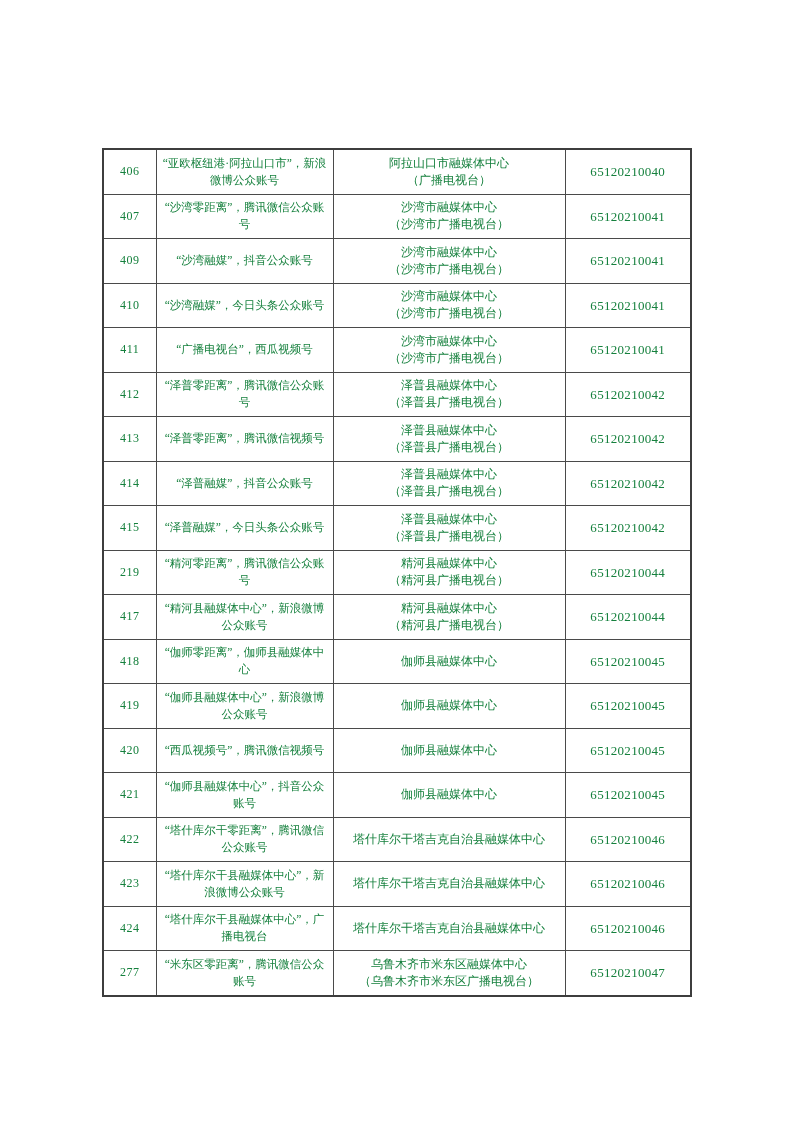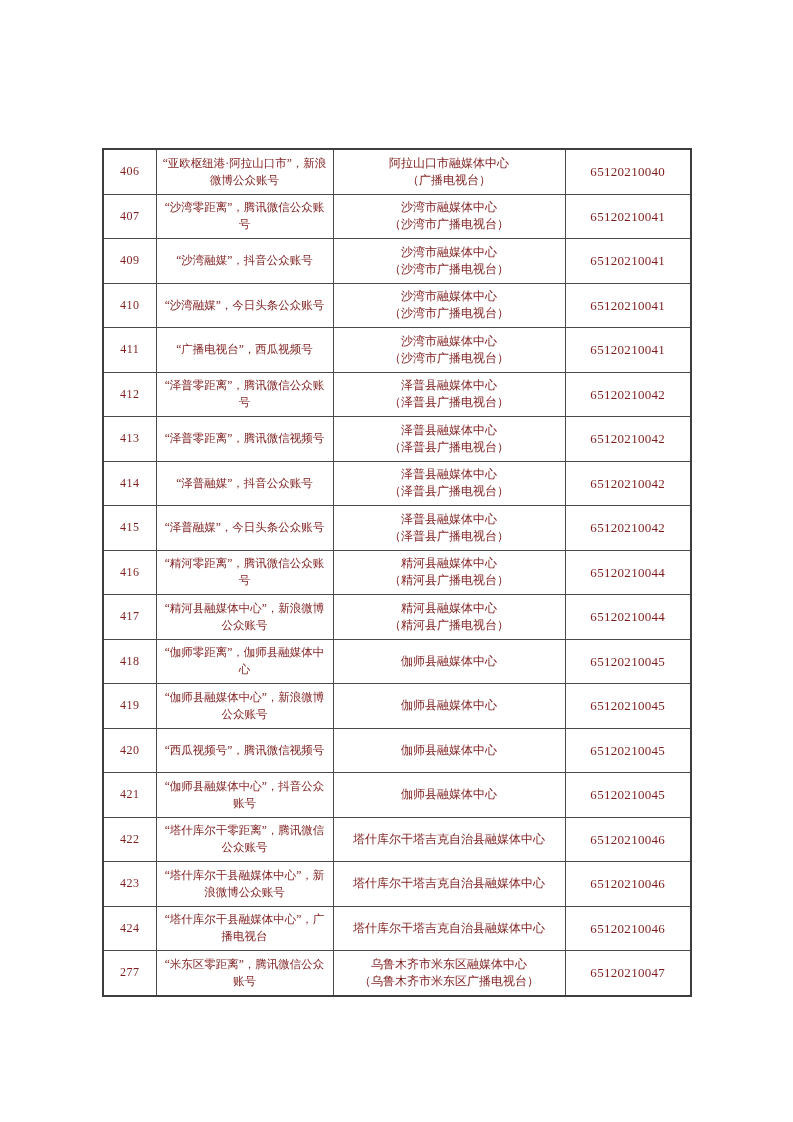--- a/index.html
+++ b/index.html
@@ -7,21 +7,21 @@
     padding: 0;
     background: #ffffff;
   }
   .page {
     position: relative;
     width: 793px;
     height: 1122px;
     background: #ffffff;
     overflow: hidden;
     font-family: "Liberation Serif", "DejaVu Serif", serif;
-    color: #7f1d1d;
+    color: #15803d;
   }
   table.doc-table {
     position: absolute;
     left: 102px;
     top: 148px;
     width: 588px;
     table-layout: fixed;
     border-collapse: collapse;
     border: 2px solid #3d3d3d;
   }
@@ -121,21 +121,21 @@
         <td class="col-license">65120210042</td>
       </tr>
       <tr>
         <td class="col-idx">415</td>
         <td class="col-account">“泽普融媒”，今日头条公众账号</td>
         <td class="col-org">泽普县融媒体中心
 （泽普县广播电视台）</td>
         <td class="col-license">65120210042</td>
       </tr>
       <tr>
-        <td class="col-idx">416</td>
+        <td class="col-idx">219</td>
         <td class="col-account">“精河零距离”，腾讯微信公众账号</td>
         <td class="col-org">精河县融媒体中心
 （精河县广播电视台）</td>
         <td class="col-license">65120210044</td>
       </tr>
       <tr>
         <td class="col-idx">417</td>
         <td class="col-account">“精河县融媒体中心”，新浪微博公众账号</td>
         <td class="col-org">精河县融媒体中心
 （精河县广播电视台）</td>

